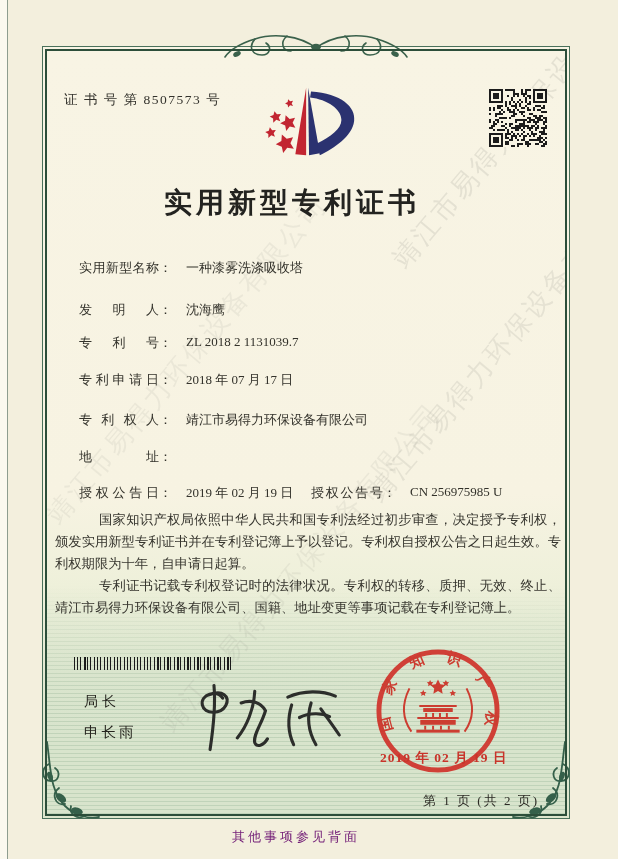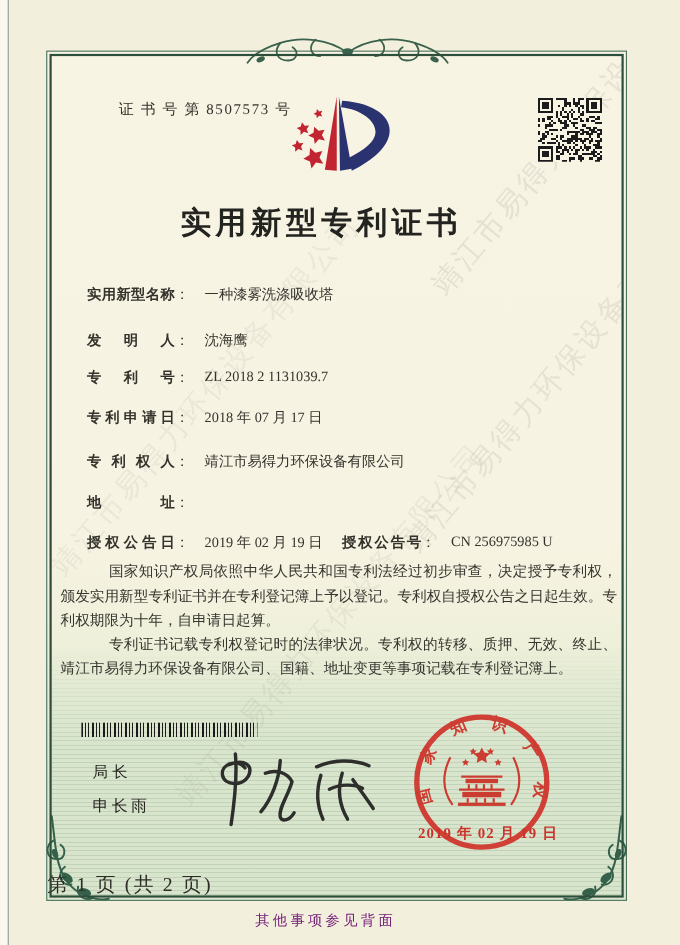--- a/index.html
+++ b/index.html
@@ -14,42 +14,42 @@
   #greenZone{left:4px;right:4px;top:538px;bottom:4px;
     background:linear-gradient(180deg,rgba(216,228,204,0) 0,rgba(216,228,204,.85) 90px,#d8e4cc 160px);}
   #greenLines{left:4px;right:4px;top:538px;bottom:4px;
     background:repeating-linear-gradient(0deg,rgba(110,150,118,.22) 0 1px,rgba(0,0,0,0) 1px 4px);
     -webkit-mask-image:linear-gradient(180deg,transparent 0,#000 110px);
     mask-image:linear-gradient(180deg,transparent 0,#000 110px);}
   #wmLayer{position:absolute;inset:3px;overflow:hidden;z-index:1;}
   .wm{position:absolute;white-space:nowrap;color:#84847c;font-size:27px;letter-spacing:3px;
     transform:rotate(-50deg);transform-origin:0 50%;}
   .z2{z-index:2;}
-  #certNo{left:21px;top:44px;font-size:13.5px;letter-spacing:1.5px;color:#33322c;margin-left:44px;}
+  #certNo{left:21px;top:44px;font-size:13.5px;letter-spacing:1.5px;color:#33322c;}
   #logo{left:220px;top:36px;}
   #qr{left:444px;top:42px;}
   #title{left:0;right:28px;top:137px;text-align:center;font-size:28px;font-weight:600;
     letter-spacing:4px;color:#232320;font-family:Liberation Serif, serif;}
   .frow{position:absolute;left:36px;right:20px;font-size:13px;color:#33322b;display:flex;align-items:flex-start;}
-  .flabel{display:inline-block;width:80px;text-align:justify;text-align-last:justify;flex:0 0 80px;font-weight:bold;}
+  .flabel{display:inline-block;width:80px;text-align:justify;text-align-last:justify;flex:0 0 80px;}
   .fcolon{flex:0 0 auto;}
   .fvalue{margin-left:14px;text-align:right;}
   .addrval{max-width:332px;line-height:19px;}
   .pair2{position:absolute;left:232px;top:0;display:flex;}
   .pair2 .flabel{width:72px;flex-basis:72px;}
   #paras{left:12px;right:8px;top:462px;font-size:13.3px;line-height:22px;text-align:justify;color:#36352e;}
   #paras p{margin:0;text-indent:44px;}
   #barcode{left:31px;top:610px;width:160px;height:13px;
     background:repeating-linear-gradient(90deg,#1b1b1b 0 1.5px,transparent 1.5px 3px,#1b1b1b 3px 4.5px,transparent 4.5px 6px,#1b1b1b 6px 7px,transparent 7px 10px);}
   #roleTitle{left:41px;top:646px;font-size:14px;letter-spacing:4px;color:#26251f;}
   #roleName{left:41px;top:676px;font-size:14.5px;letter-spacing:3px;color:#26251f;}
   #signature{left:136px;top:632px;}
   #seal{left:331px;top:600px;opacity:.93;}
   #sealDate{left:337px;top:702px;font-size:13.5px;letter-spacing:1px;color:#c8342a;font-weight:600;z-index:3;}
-  #pageNo{left:0;right:30px;top:745px;text-align:left;font-size:18px;letter-spacing:2px;color:#2c2b25;}
+  #pageNo{left:0;right:30px;top:745px;text-align:right;font-size:13px;letter-spacing:2px;color:#2c2b25;}
   #footNote{left:0;width:592px;top:828px;text-align:center;font-size:13px;letter-spacing:3px;color:#701a75;}
   svg{display:block;}
 </style>
 </head>
 <body>
 
 <svg width="0" height="0" style="position:absolute" aria-hidden="true">
   <defs>
     <polygon id="star5" points="0,-10 2.94,-4.05 9.51,-3.09 4.76,1.55 5.88,8.09 0,4.6 -5.88,8.09 -4.76,1.55 -9.51,-3.09 -2.94,-4.05"></polygon>
   </defs>

